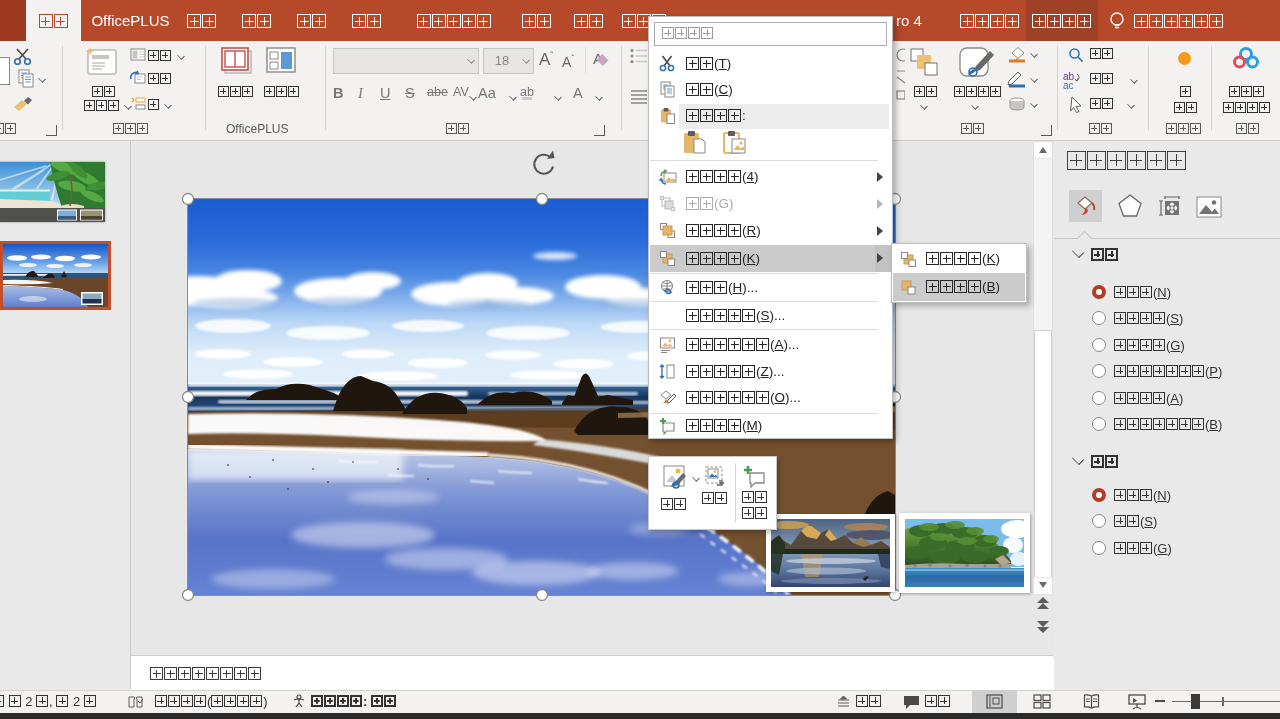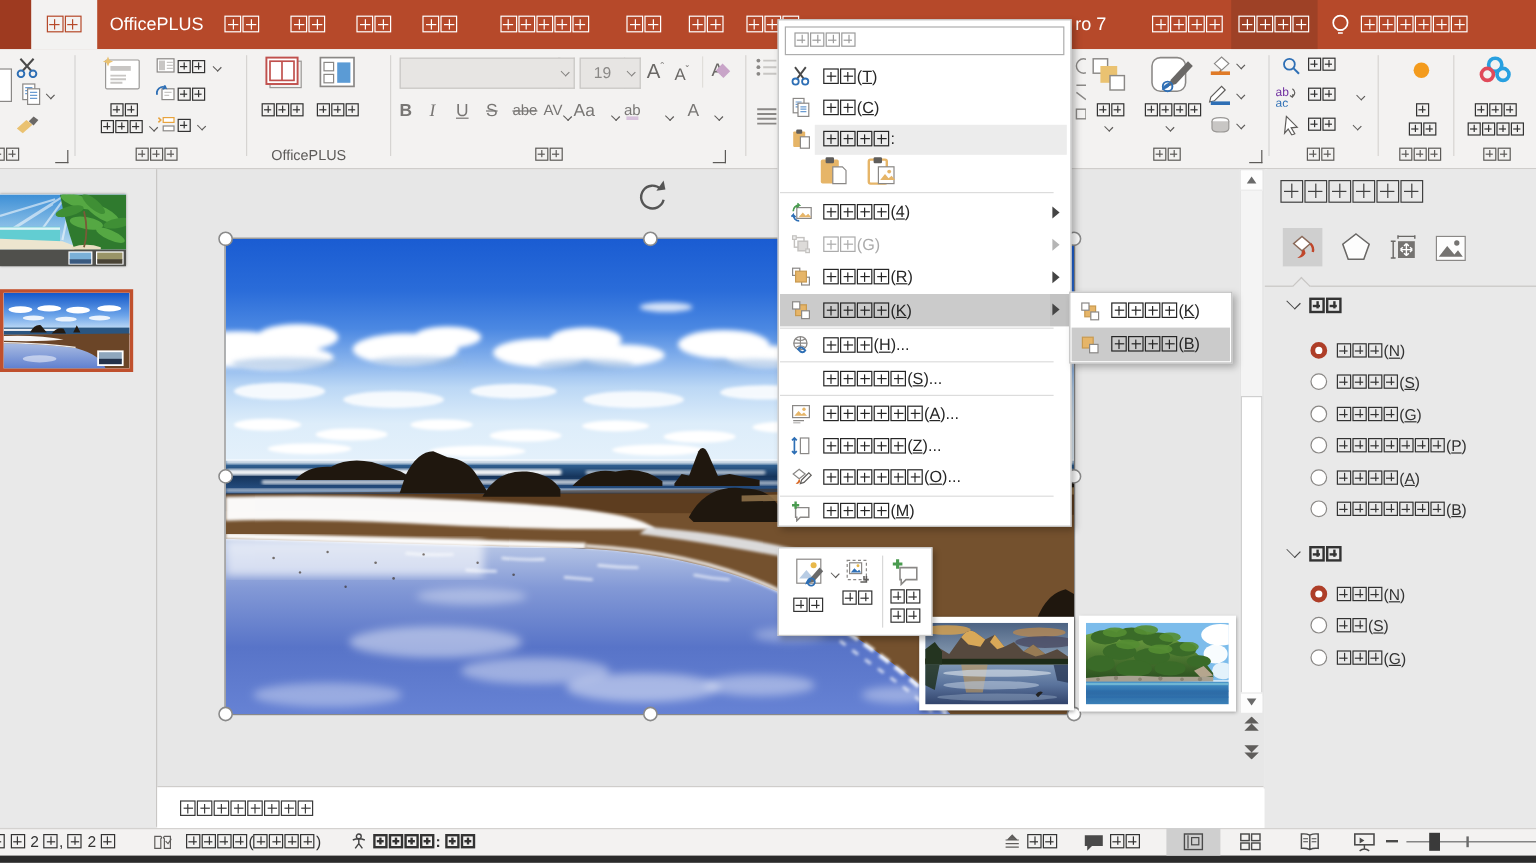--- a/index.html
+++ b/index.html
@@ -45,21 +45,21 @@
   <div class="tab" style="left:26px;width:55px;background:#f3f2f1;color:#b6492a;"><span style="display: inline-block; vertical-align: -2px; box-sizing: border-box; width: 14px; height: 14px; margin-right: 1px; border: 1px solid rgb(182, 73, 42); background: linear-gradient(rgb(182, 73, 42), rgb(182, 73, 42)) 50% 50% / 1px 72% no-repeat, linear-gradient(rgb(182, 73, 42), rgb(182, 73, 42)) 50% 50% / 72% 1px no-repeat;"></span><span style="display: inline-block; vertical-align: -2px; box-sizing: border-box; width: 14px; height: 14px; margin-right: 1px; border: 1px solid rgb(182, 73, 42); background: linear-gradient(rgb(182, 73, 42), rgb(182, 73, 42)) 50% 50% / 1px 72% no-repeat, linear-gradient(rgb(182, 73, 42), rgb(182, 73, 42)) 50% 50% / 72% 1px no-repeat;"></span></div>
   <div class="tab" style="left:88px;width:85px;">OfficePLUS</div>
   <div class="tab" style="left:167px;width:70px;"><span style="display: inline-block; vertical-align: -2px; box-sizing: border-box; width: 14px; height: 14px; margin-right: 1px; border: 1px solid rgb(255, 255, 255); background: linear-gradient(rgb(255, 255, 255), rgb(255, 255, 255)) 50% 50% / 1px 72% no-repeat, linear-gradient(rgb(255, 255, 255), rgb(255, 255, 255)) 50% 50% / 72% 1px no-repeat;"></span><span style="display: inline-block; vertical-align: -2px; box-sizing: border-box; width: 14px; height: 14px; margin-right: 1px; border: 1px solid rgb(255, 255, 255); background: linear-gradient(rgb(255, 255, 255), rgb(255, 255, 255)) 50% 50% / 1px 72% no-repeat, linear-gradient(rgb(255, 255, 255), rgb(255, 255, 255)) 50% 50% / 72% 1px no-repeat;"></span></div>
   <div class="tab" style="left:222px;width:70px;"><span style="display: inline-block; vertical-align: -2px; box-sizing: border-box; width: 14px; height: 14px; margin-right: 1px; border: 1px solid rgb(255, 255, 255); background: linear-gradient(rgb(255, 255, 255), rgb(255, 255, 255)) 50% 50% / 1px 72% no-repeat, linear-gradient(rgb(255, 255, 255), rgb(255, 255, 255)) 50% 50% / 72% 1px no-repeat;"></span><span style="display: inline-block; vertical-align: -2px; box-sizing: border-box; width: 14px; height: 14px; margin-right: 1px; border: 1px solid rgb(255, 255, 255); background: linear-gradient(rgb(255, 255, 255), rgb(255, 255, 255)) 50% 50% / 1px 72% no-repeat, linear-gradient(rgb(255, 255, 255), rgb(255, 255, 255)) 50% 50% / 72% 1px no-repeat;"></span></div>
   <div class="tab" style="left:277px;width:70px;"><span style="display: inline-block; vertical-align: -2px; box-sizing: border-box; width: 14px; height: 14px; margin-right: 1px; border: 1px solid rgb(255, 255, 255); background: linear-gradient(rgb(255, 255, 255), rgb(255, 255, 255)) 50% 50% / 1px 72% no-repeat, linear-gradient(rgb(255, 255, 255), rgb(255, 255, 255)) 50% 50% / 72% 1px no-repeat;"></span><span style="display: inline-block; vertical-align: -2px; box-sizing: border-box; width: 14px; height: 14px; margin-right: 1px; border: 1px solid rgb(255, 255, 255); background: linear-gradient(rgb(255, 255, 255), rgb(255, 255, 255)) 50% 50% / 1px 72% no-repeat, linear-gradient(rgb(255, 255, 255), rgb(255, 255, 255)) 50% 50% / 72% 1px no-repeat;"></span></div>
   <div class="tab" style="left:332px;width:70px;"><span style="display: inline-block; vertical-align: -2px; box-sizing: border-box; width: 14px; height: 14px; margin-right: 1px; border: 1px solid rgb(255, 255, 255); background: linear-gradient(rgb(255, 255, 255), rgb(255, 255, 255)) 50% 50% / 1px 72% no-repeat, linear-gradient(rgb(255, 255, 255), rgb(255, 255, 255)) 50% 50% / 72% 1px no-repeat;"></span><span style="display: inline-block; vertical-align: -2px; box-sizing: border-box; width: 14px; height: 14px; margin-right: 1px; border: 1px solid rgb(255, 255, 255); background: linear-gradient(rgb(255, 255, 255), rgb(255, 255, 255)) 50% 50% / 1px 72% no-repeat, linear-gradient(rgb(255, 255, 255), rgb(255, 255, 255)) 50% 50% / 72% 1px no-repeat;"></span></div>
   <div class="tab" style="left:399px;width:110px;"><span style="display: inline-block; vertical-align: -2px; box-sizing: border-box; width: 14px; height: 14px; margin-right: 1px; border: 1px solid rgb(255, 255, 255); background: linear-gradient(rgb(255, 255, 255), rgb(255, 255, 255)) 50% 50% / 1px 72% no-repeat, linear-gradient(rgb(255, 255, 255), rgb(255, 255, 255)) 50% 50% / 72% 1px no-repeat;"></span><span style="display: inline-block; vertical-align: -2px; box-sizing: border-box; width: 14px; height: 14px; margin-right: 1px; border: 1px solid rgb(255, 255, 255); background: linear-gradient(rgb(255, 255, 255), rgb(255, 255, 255)) 50% 50% / 1px 72% no-repeat, linear-gradient(rgb(255, 255, 255), rgb(255, 255, 255)) 50% 50% / 72% 1px no-repeat;"></span><span style="display: inline-block; vertical-align: -2px; box-sizing: border-box; width: 14px; height: 14px; margin-right: 1px; border: 1px solid rgb(255, 255, 255); background: linear-gradient(rgb(255, 255, 255), rgb(255, 255, 255)) 50% 50% / 1px 72% no-repeat, linear-gradient(rgb(255, 255, 255), rgb(255, 255, 255)) 50% 50% / 72% 1px no-repeat;"></span><span style="display: inline-block; vertical-align: -2px; box-sizing: border-box; width: 14px; height: 14px; margin-right: 1px; border: 1px solid rgb(255, 255, 255); background: linear-gradient(rgb(255, 255, 255), rgb(255, 255, 255)) 50% 50% / 1px 72% no-repeat, linear-gradient(rgb(255, 255, 255), rgb(255, 255, 255)) 50% 50% / 72% 1px no-repeat;"></span><span style="display: inline-block; vertical-align: -2px; box-sizing: border-box; width: 14px; height: 14px; margin-right: 1px; border: 1px solid rgb(255, 255, 255); background: linear-gradient(rgb(255, 255, 255), rgb(255, 255, 255)) 50% 50% / 1px 72% no-repeat, linear-gradient(rgb(255, 255, 255), rgb(255, 255, 255)) 50% 50% / 72% 1px no-repeat;"></span></div>
   <div class="tab" style="left:502px;width:70px;"><span style="display: inline-block; vertical-align: -2px; box-sizing: border-box; width: 14px; height: 14px; margin-right: 1px; border: 1px solid rgb(255, 255, 255); background: linear-gradient(rgb(255, 255, 255), rgb(255, 255, 255)) 50% 50% / 1px 72% no-repeat, linear-gradient(rgb(255, 255, 255), rgb(255, 255, 255)) 50% 50% / 72% 1px no-repeat;"></span><span style="display: inline-block; vertical-align: -2px; box-sizing: border-box; width: 14px; height: 14px; margin-right: 1px; border: 1px solid rgb(255, 255, 255); background: linear-gradient(rgb(255, 255, 255), rgb(255, 255, 255)) 50% 50% / 1px 72% no-repeat, linear-gradient(rgb(255, 255, 255), rgb(255, 255, 255)) 50% 50% / 72% 1px no-repeat;"></span></div>
   <div class="tab" style="left:554px;width:70px;"><span style="display: inline-block; vertical-align: -2px; box-sizing: border-box; width: 14px; height: 14px; margin-right: 1px; border: 1px solid rgb(255, 255, 255); background: linear-gradient(rgb(255, 255, 255), rgb(255, 255, 255)) 50% 50% / 1px 72% no-repeat, linear-gradient(rgb(255, 255, 255), rgb(255, 255, 255)) 50% 50% / 72% 1px no-repeat;"></span><span style="display: inline-block; vertical-align: -2px; box-sizing: border-box; width: 14px; height: 14px; margin-right: 1px; border: 1px solid rgb(255, 255, 255); background: linear-gradient(rgb(255, 255, 255), rgb(255, 255, 255)) 50% 50% / 1px 72% no-repeat, linear-gradient(rgb(255, 255, 255), rgb(255, 255, 255)) 50% 50% / 72% 1px no-repeat;"></span></div>
   <div class="tab" style="left:612px;width:64px;"><span style="display: inline-block; vertical-align: -2px; box-sizing: border-box; width: 14px; height: 14px; margin-right: 1px; border: 1px solid rgb(255, 255, 255); background: linear-gradient(rgb(255, 255, 255), rgb(255, 255, 255)) 50% 50% / 1px 72% no-repeat, linear-gradient(rgb(255, 255, 255), rgb(255, 255, 255)) 50% 50% / 72% 1px no-repeat;"></span><span style="display: inline-block; vertical-align: -2px; box-sizing: border-box; width: 14px; height: 14px; margin-right: 1px; border: 1px solid rgb(255, 255, 255); background: linear-gradient(rgb(255, 255, 255), rgb(255, 255, 255)) 50% 50% / 1px 72% no-repeat, linear-gradient(rgb(255, 255, 255), rgb(255, 255, 255)) 50% 50% / 72% 1px no-repeat;"></span><span style="display: inline-block; vertical-align: -2px; box-sizing: border-box; width: 14px; height: 14px; margin-right: 1px; border: 1px solid rgb(255, 255, 255); background: linear-gradient(rgb(255, 255, 255), rgb(255, 255, 255)) 50% 50% / 1px 72% no-repeat, linear-gradient(rgb(255, 255, 255), rgb(255, 255, 255)) 50% 50% / 72% 1px no-repeat;"></span></div>
-  <div class="tab" style="left:884px;width:50px;">ro 7</div>
+  <div class="tab" style="left:884px;width:50px;">ro 4</div>
   <div class="tab" style="left:947px;width:86px;"><span style="display: inline-block; vertical-align: -2px; box-sizing: border-box; width: 14px; height: 14px; margin-right: 1px; border: 1px solid rgb(255, 255, 255); background: linear-gradient(rgb(255, 255, 255), rgb(255, 255, 255)) 50% 50% / 1px 72% no-repeat, linear-gradient(rgb(255, 255, 255), rgb(255, 255, 255)) 50% 50% / 72% 1px no-repeat;"></span><span style="display: inline-block; vertical-align: -2px; box-sizing: border-box; width: 14px; height: 14px; margin-right: 1px; border: 1px solid rgb(255, 255, 255); background: linear-gradient(rgb(255, 255, 255), rgb(255, 255, 255)) 50% 50% / 1px 72% no-repeat, linear-gradient(rgb(255, 255, 255), rgb(255, 255, 255)) 50% 50% / 72% 1px no-repeat;"></span><span style="display: inline-block; vertical-align: -2px; box-sizing: border-box; width: 14px; height: 14px; margin-right: 1px; border: 1px solid rgb(255, 255, 255); background: linear-gradient(rgb(255, 255, 255), rgb(255, 255, 255)) 50% 50% / 1px 72% no-repeat, linear-gradient(rgb(255, 255, 255), rgb(255, 255, 255)) 50% 50% / 72% 1px no-repeat;"></span><span style="display: inline-block; vertical-align: -2px; box-sizing: border-box; width: 14px; height: 14px; margin-right: 1px; border: 1px solid rgb(255, 255, 255); background: linear-gradient(rgb(255, 255, 255), rgb(255, 255, 255)) 50% 50% / 1px 72% no-repeat, linear-gradient(rgb(255, 255, 255), rgb(255, 255, 255)) 50% 50% / 72% 1px no-repeat;"></span></div>
   <div class="tab" style="left:1026px;width:72px;background:#9e4126;"><span style="display: inline-block; vertical-align: -2px; box-sizing: border-box; width: 14px; height: 14px; margin-right: 1px; border: 1px solid rgb(255, 255, 255); background: linear-gradient(rgb(255, 255, 255), rgb(255, 255, 255)) 50% 50% / 1px 72% no-repeat, linear-gradient(rgb(255, 255, 255), rgb(255, 255, 255)) 50% 50% / 72% 1px no-repeat;"></span><span style="display: inline-block; vertical-align: -2px; box-sizing: border-box; width: 14px; height: 14px; margin-right: 1px; border: 1px solid rgb(255, 255, 255); background: linear-gradient(rgb(255, 255, 255), rgb(255, 255, 255)) 50% 50% / 1px 72% no-repeat, linear-gradient(rgb(255, 255, 255), rgb(255, 255, 255)) 50% 50% / 72% 1px no-repeat;"></span><span style="display: inline-block; vertical-align: -2px; box-sizing: border-box; width: 14px; height: 14px; margin-right: 1px; border: 1px solid rgb(255, 255, 255); background: linear-gradient(rgb(255, 255, 255), rgb(255, 255, 255)) 50% 50% / 1px 72% no-repeat, linear-gradient(rgb(255, 255, 255), rgb(255, 255, 255)) 50% 50% / 72% 1px no-repeat;"></span><span style="display: inline-block; vertical-align: -2px; box-sizing: border-box; width: 14px; height: 14px; margin-right: 1px; border: 1px solid rgb(255, 255, 255); background: linear-gradient(rgb(255, 255, 255), rgb(255, 255, 255)) 50% 50% / 1px 72% no-repeat, linear-gradient(rgb(255, 255, 255), rgb(255, 255, 255)) 50% 50% / 72% 1px no-repeat;"></span></div>
   <div class="tab" style="left:1133px;width:92px;"><span style="display: inline-block; vertical-align: -2px; box-sizing: border-box; width: 14px; height: 14px; margin-right: 1px; border: 1px solid rgb(255, 255, 255); background: linear-gradient(rgb(255, 255, 255), rgb(255, 255, 255)) 50% 50% / 1px 72% no-repeat, linear-gradient(rgb(255, 255, 255), rgb(255, 255, 255)) 50% 50% / 72% 1px no-repeat;"></span><span style="display: inline-block; vertical-align: -2px; box-sizing: border-box; width: 14px; height: 14px; margin-right: 1px; border: 1px solid rgb(255, 255, 255); background: linear-gradient(rgb(255, 255, 255), rgb(255, 255, 255)) 50% 50% / 1px 72% no-repeat, linear-gradient(rgb(255, 255, 255), rgb(255, 255, 255)) 50% 50% / 72% 1px no-repeat;"></span><span style="display: inline-block; vertical-align: -2px; box-sizing: border-box; width: 14px; height: 14px; margin-right: 1px; border: 1px solid rgb(255, 255, 255); background: linear-gradient(rgb(255, 255, 255), rgb(255, 255, 255)) 50% 50% / 1px 72% no-repeat, linear-gradient(rgb(255, 255, 255), rgb(255, 255, 255)) 50% 50% / 72% 1px no-repeat;"></span><span style="display: inline-block; vertical-align: -2px; box-sizing: border-box; width: 14px; height: 14px; margin-right: 1px; border: 1px solid rgb(255, 255, 255); background: linear-gradient(rgb(255, 255, 255), rgb(255, 255, 255)) 50% 50% / 1px 72% no-repeat, linear-gradient(rgb(255, 255, 255), rgb(255, 255, 255)) 50% 50% / 72% 1px no-repeat;"></span><span style="display: inline-block; vertical-align: -2px; box-sizing: border-box; width: 14px; height: 14px; margin-right: 1px; border: 1px solid rgb(255, 255, 255); background: linear-gradient(rgb(255, 255, 255), rgb(255, 255, 255)) 50% 50% / 1px 72% no-repeat, linear-gradient(rgb(255, 255, 255), rgb(255, 255, 255)) 50% 50% / 72% 1px no-repeat;"></span><span style="display: inline-block; vertical-align: -2px; box-sizing: border-box; width: 14px; height: 14px; margin-right: 1px; border: 1px solid rgb(255, 255, 255); background: linear-gradient(rgb(255, 255, 255), rgb(255, 255, 255)) 50% 50% / 1px 72% no-repeat, linear-gradient(rgb(255, 255, 255), rgb(255, 255, 255)) 50% 50% / 72% 1px no-repeat;"></span></div>
   <svg class="abs" style="left:1108px;top:11px" width="18" height="20" viewBox="0 0 18 20">
     <circle cx="9" cy="8" r="6" fill="none" stroke="#fff" stroke-width="1.4"></circle>
     <path d="M6.5 14h5M7 16.5h4" stroke="#fff" stroke-width="1.4" fill="none"></path>
   </svg>
 </div>
 
 <div id="ribbon" class="abs">
@@ -139,21 +139,21 @@
    <rect x="3" y="2" width="28" height="24" fill="#fff" stroke="#8a8886" stroke-width="1.4"></rect>
    <rect x="6" y="6" width="8" height="7" fill="#fff" stroke="#8a8886"></rect>
    <rect x="6" y="16" width="8" height="7" fill="#fff" stroke="#8a8886"></rect>
    <rect x="17" y="6" width="11" height="17" fill="#5b9bd5"></rect>
   </svg>
   <div class="abs" style="left:262px;top:44px;width:40px;text-align:center;"><span style="display: inline-block; vertical-align: -1px; box-sizing: border-box; width: 11px; height: 11px; margin-right: 1px; border: 1px solid rgb(51, 51, 51); background: linear-gradient(rgb(51, 51, 51), rgb(51, 51, 51)) 50% 50% / 1px 72% no-repeat, linear-gradient(rgb(51, 51, 51), rgb(51, 51, 51)) 50% 50% / 72% 1px no-repeat;"></span><span style="display: inline-block; vertical-align: -1px; box-sizing: border-box; width: 11px; height: 11px; margin-right: 1px; border: 1px solid rgb(51, 51, 51); background: linear-gradient(rgb(51, 51, 51), rgb(51, 51, 51)) 50% 50% / 1px 72% no-repeat, linear-gradient(rgb(51, 51, 51), rgb(51, 51, 51)) 50% 50% / 72% 1px no-repeat;"></span><span style="display: inline-block; vertical-align: -1px; box-sizing: border-box; width: 11px; height: 11px; margin-right: 1px; border: 1px solid rgb(51, 51, 51); background: linear-gradient(rgb(51, 51, 51), rgb(51, 51, 51)) 50% 50% / 1px 72% no-repeat, linear-gradient(rgb(51, 51, 51), rgb(51, 51, 51)) 50% 50% / 72% 1px no-repeat;"></span></div>
 
   <div class="abs" style="left:333px;top:7px;width:132px;height:24px;background:#e7e5e3;border:1px solid #c8c6c4;"></div>
   <div class="abs" style="left:465px;top:7px;width:13px;height:24px;background:#e7e5e3;border:1px solid #c8c6c4;border-left:0;"></div>
   <div class="chev" style="left:468px;top:16px;opacity:.7"></div>
-  <div class="abs" style="left:483px;top:7px;width:36px;height:24px;background:#e7e5e3;border:1px solid #c8c6c4;color:#8a8886;font-size:13px;line-height:24px;text-align:center;">19</div>
+  <div class="abs" style="left:483px;top:7px;width:36px;height:24px;background:#e7e5e3;border:1px solid #c8c6c4;color:#8a8886;font-size:13px;line-height:24px;text-align:center;">18</div>
   <div class="abs" style="left:520px;top:7px;width:13px;height:24px;background:#e7e5e3;border:1px solid #c8c6c4;border-left:0;"></div>
   <div class="chev" style="left:523px;top:16px;opacity:.7"></div>
   <div class="abs" style="left:539px;top:9px;font-size:17px;color:#6a6866;">A<span style="font-size:9px;vertical-align:7px;">ˆ</span></div>
   <div class="abs" style="left:562px;top:12px;font-size:14px;color:#6a6866;">A<span style="font-size:9px;vertical-align:6px;">ˇ</span></div>
   <div class="abs" style="left:540px;top:6px;width:1px;height:26px;background:#e0deda;left:585px;"></div>
   <div class="abs" style="left:593px;top:9px;font-size:15px;color:#6a6866;">A<span style="display:inline-block;width:9px;height:8px;background:#c8a4c8;transform:rotate(45deg);margin-left:-5px;"></span></div>
   <div class="abs" style="left:333px;top:44px;width:270px;height:22px;color:#787674;font-size:14.5px;">
     <b style="position:absolute;left:0">B</b>
         <i style="position:absolute;left:25px;font-family:'Liberation Serif',serif;">I</i>
     <span style="position:absolute;left:47px;text-decoration:underline;">U</span>

